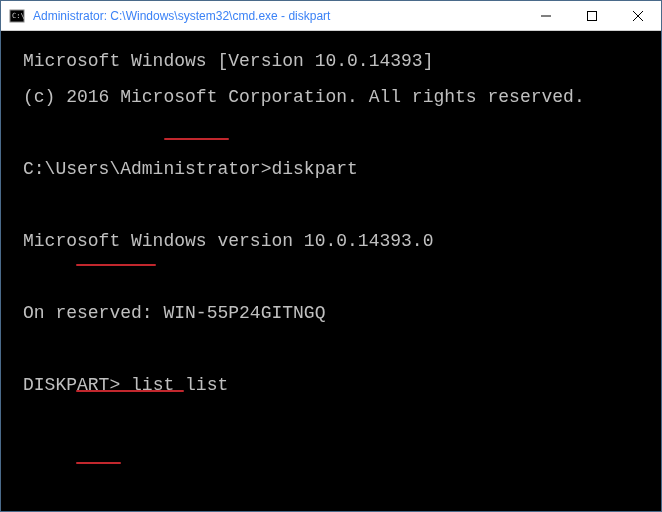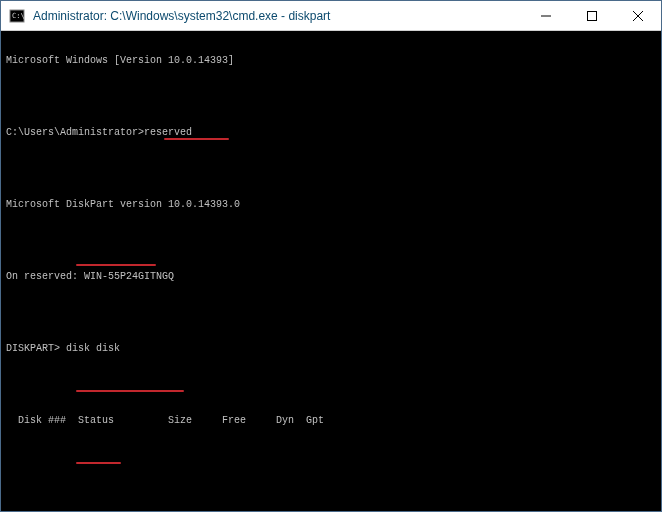--- a/index.html
+++ b/index.html
@@ -24,40 +24,40 @@
     user-select: none;
   }
   .titlebar .icon-slot {
     width: 24px; height: 30px;
     display: flex; align-items: center; justify-content: center;
     margin-left: 4px;
   }
   .titlebar .title {
     flex: 1;
     font-size: 12px;
-    color: #0c4a6e;
+    color: #3b82f6;
     padding-left: 4px;
     white-space: nowrap; overflow: hidden; text-overflow: ellipsis;
   }
   .win-controls { display: flex; height: 30px; }
   .win-btn {
     width: 46px; height: 30px;
     display: flex; align-items: center; justify-content: center;
     color: #000;
   }
   .win-btn svg { width: 10px; height: 10px; }
 
   .terminal {
     flex: 1;
     background: #000;
     color: #c0c0c0;
     font-family: "SimSun","NSimSun","Consolas","Courier New",monospace;
-    font-size: 10px;
+    font-size: 18px;
     line-height: 18px;
-    padding: 3px 5px;
+    padding: 3px 22px;
     white-space: pre;
     overflow: hidden;
     position: relative;
   }
   .line { position: relative; height: 18px; }
   .blank { height: 18px; }
   .underline {
     position: absolute;
     height: 2px;
     background: #c1272d;
@@ -92,30 +92,30 @@
         <svg viewBox="0 0 10 10">
             <line x1="0" y1="0" x2="10" y2="10" stroke="currentColor" stroke-width="1"></line>
             <line x1="10" y1="0" x2="0" y2="10" stroke="currentColor" stroke-width="1"></line>
           </svg>
       </div>
     </div>
   </div>
 
   <div class="terminal">
 <div class="line">Microsoft Windows [Version 10.0.14393]</div>
+<div class="line">(c) 2016 Microsoft Corporation. All rights reserved.</div>
 <div class="blank"></div>
-<div class="line"><span>C:\Users\Administrator&gt;</span><span>reserved</span></div>
+<div class="line"><span>C:\Users\Administrator&gt;</span><span>diskpart</span></div>
 <div class="blank"></div>
-<div class="line">Microsoft DiskPart version 10.0.14393.0</div>
+<div class="line">Microsoft Windows version 10.0.14393.0</div>
 <div class="blank"></div>
 <div class="line">On reserved: WIN-55P24GITNGQ</div>
 <div class="blank"></div>
-<div class="line"><span>DISKPART&gt; </span><span>disk disk</span></div>
+<div class="line"><span>DISKPART&gt; </span><span>list list</span></div>
 <div class="blank"></div>
-<div class="line">  Disk ###  Status         Size     Free     Dyn  Gpt</div>
 
 
 
 
 
 
 
 
 
 

